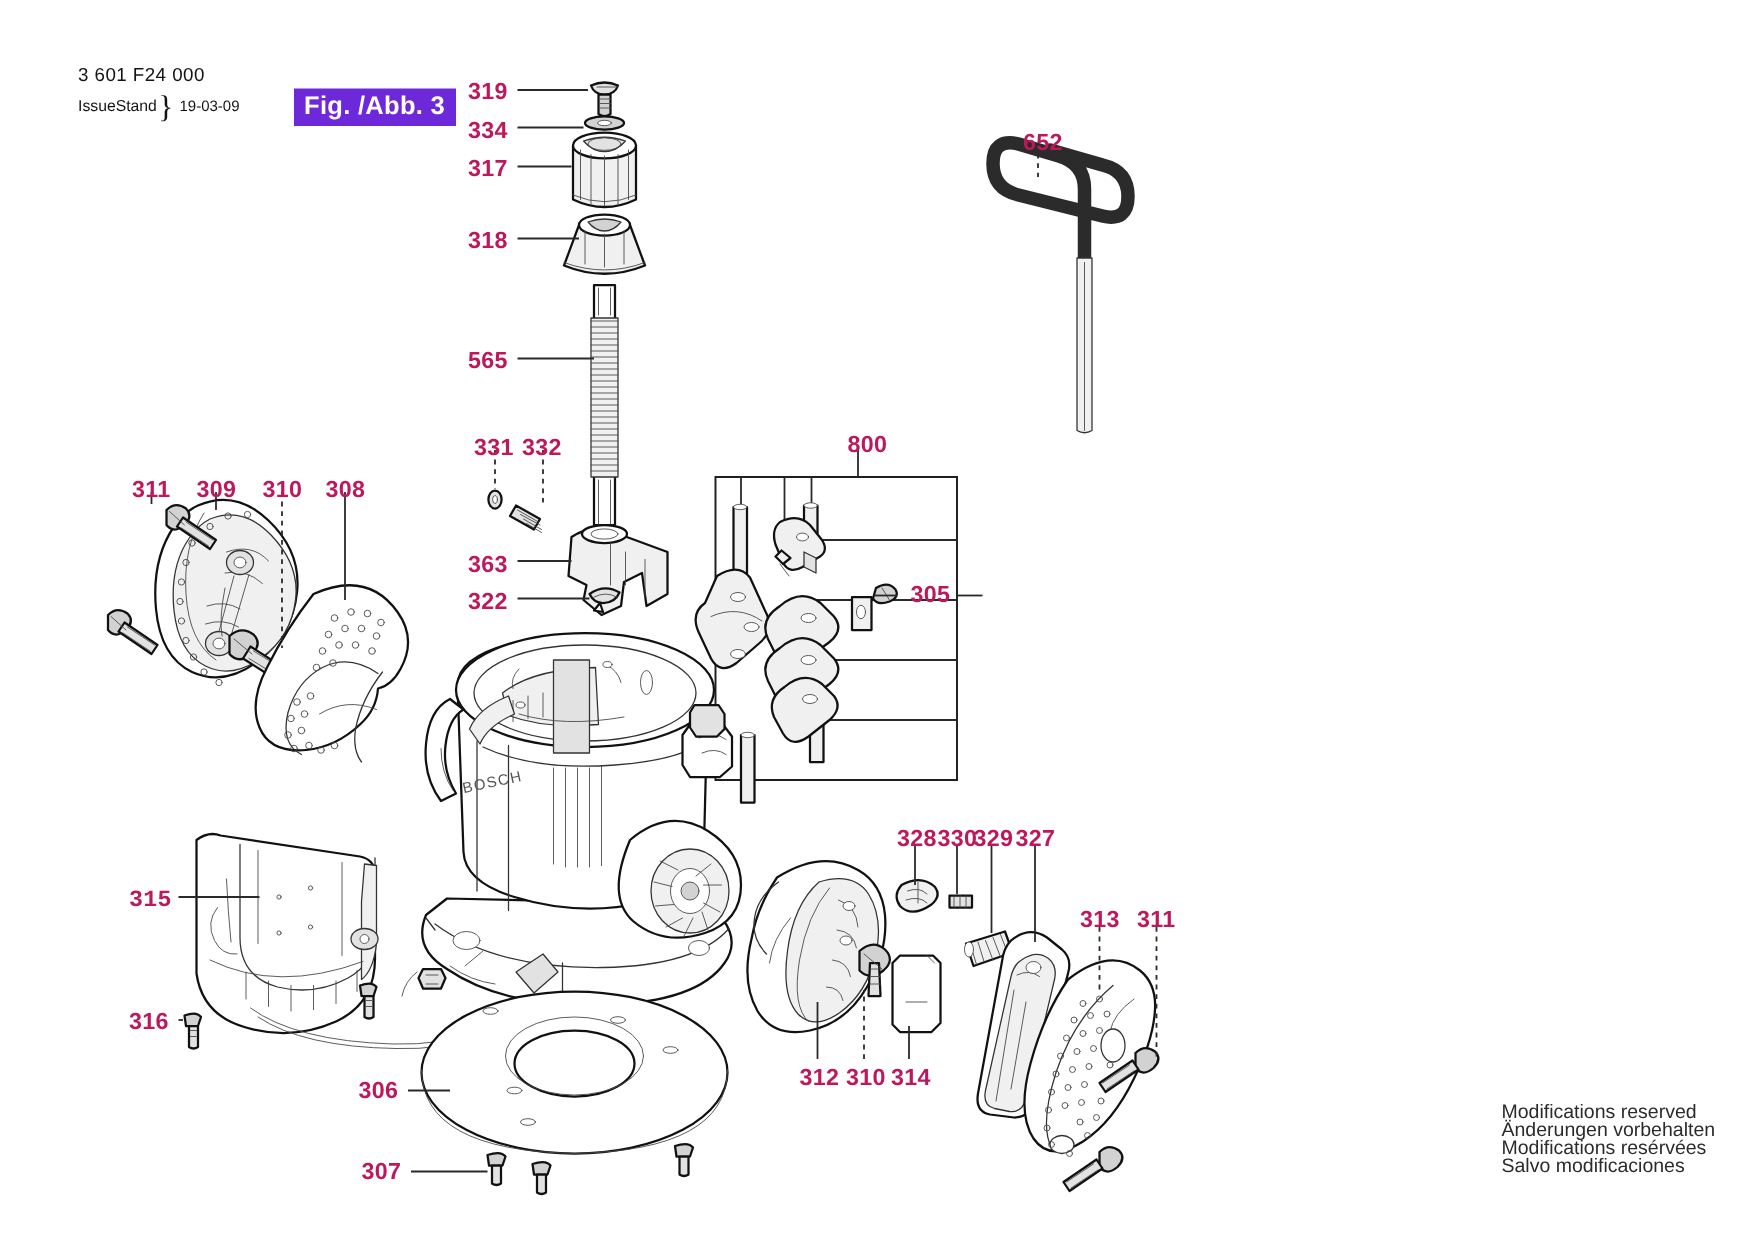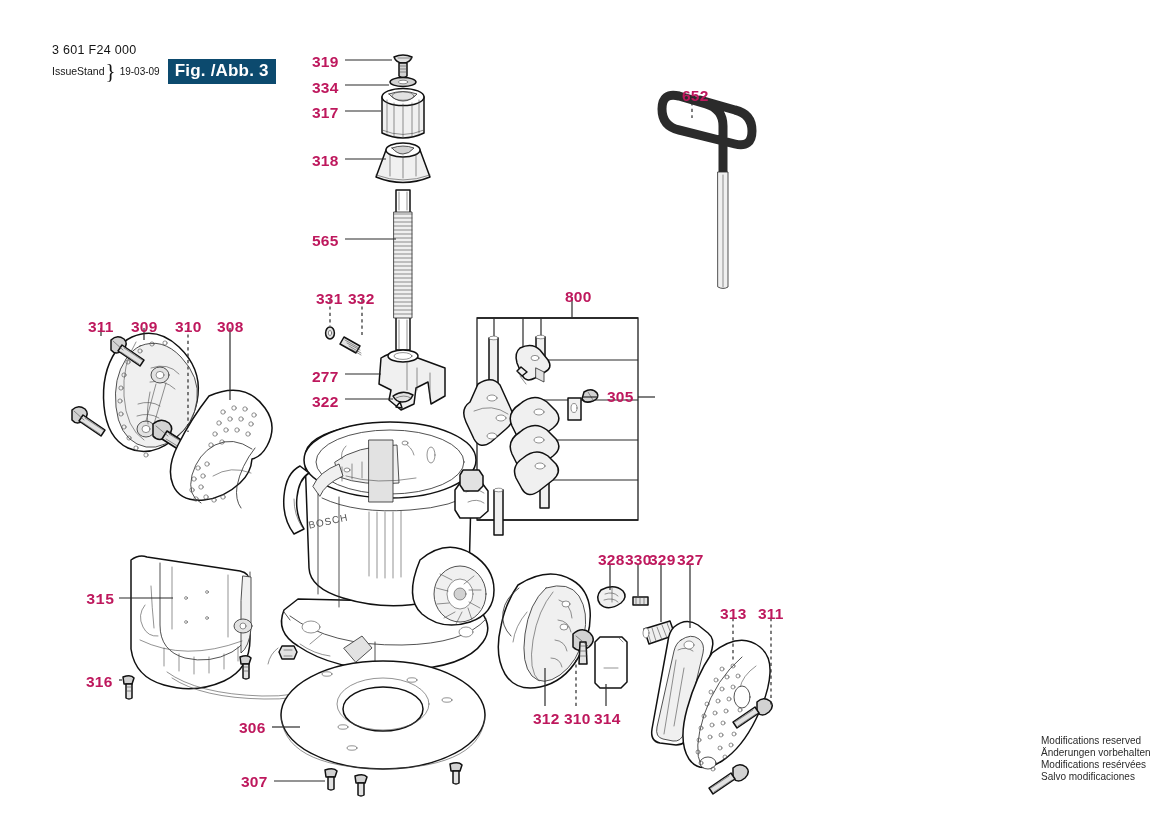--- a/index.html
+++ b/index.html
@@ -9,26 +9,26 @@
   #sheet{position:absolute;inset:0;width:1006px;height:826px;}
 
   
   .hdr{position:absolute;left:52px;top:43px;}
   .hdr-code{font-size:12.5px;letter-spacing:.3px;white-space:nowrap;color:#141414;}
   .hdr-row2{display:flex;align-items:center;margin-top:2px;}
   .issue-stack{display:flex;flex-direction:row;font-size:10.5px;line-height:10.5px;color:#141414;}
   .brace{font-size:21px;line-height:21px;margin:0 4px 0 1px;color:#141414;
          font-family:"Liberation Serif","DejaVu Serif",serif;}
   .hdr-date{font-size:10px;margin-right:8px;color:#141414;white-space:nowrap;}
-  .figbox{background:#0c4a6e;color:#fff;font-weight:bold;font-size:17px;
-          padding:2px 7px 3px 7px;letter-spacing:.2px;white-space:nowrap;}
+  .figbox{background:#6d28d9;color:#fff;font-weight:bold;font-size:17px;
+          padding:2px 7px 3px 7px;letter-spacing:.2px;white-space:nowrap;margin-left:28px;}
 
   
-  .notice{position:absolute;left:1001px;top:735px;font-size:10px;line-height:12.1px;
-          color:#2b2b2b;white-space:nowrap;margin-left:40px;}
+  .notice{position:absolute;left:1001px;top:735px;font-size:13px;line-height:12.1px;
+          color:#2b2b2b;white-space:nowrap;}
 
   
   .pn{position:absolute;font-size:15.5px;font-weight:bold;color:#be185d;
       letter-spacing:.2px;white-space:nowrap;}
 
   
   svg.layer{position:absolute;left:0;top:0;width:1169px;height:826px;overflow:visible;}
   .ld{stroke:#2a2a2a;stroke-width:1.2;fill:none;}
   .ldash{stroke:#2a2a2a;stroke-width:1.2;fill:none;stroke-dasharray:3.2 3.2;}
   .bx{stroke:#1f1f1f;stroke-width:1.3;fill:none;}
@@ -538,21 +538,21 @@
     </g>
   </svg>
 
   <div class="pn" style="left:312px;top:53px;">319</div>
   <div class="pn" style="left:312px;top:79px;">334</div>
   <div class="pn" style="left:312px;top:104px;">317</div>
   <div class="pn" style="left:312px;top:152px;text-align:center;">318</div>
   <div class="pn" style="left:312px;top:232px;">565</div>
   <div class="pn" style="left:316px;top:290px;">331</div>
   <div class="pn" style="left:348px;top:290px;">332</div>
-  <div class="pn" style="left:312px;top:368px;">277</div>
+  <div class="pn" style="left:312px;top:368px;">363</div>
   <div class="pn" style="left:312px;top:393px;">322</div>
 
   <div class="pn" style="left:88px;top:318px;">311</div>
   <div class="pn" style="left:131px;top:318px;">309</div>
   <div class="pn" style="left:175px;top:318px;">310</div>
   <div class="pn" style="left:217px;top:318px;">308</div>
 
   <div class="pn" style="left:86px;top:591px;font-family:Liberation Mono, monospace;">315</div>
   <div class="pn" style="left:86px;top:673px;">316</div>
 

